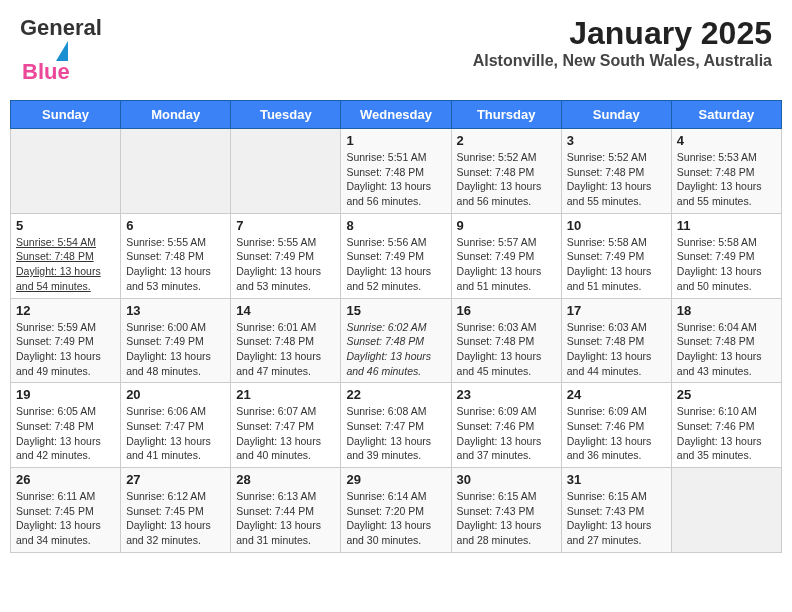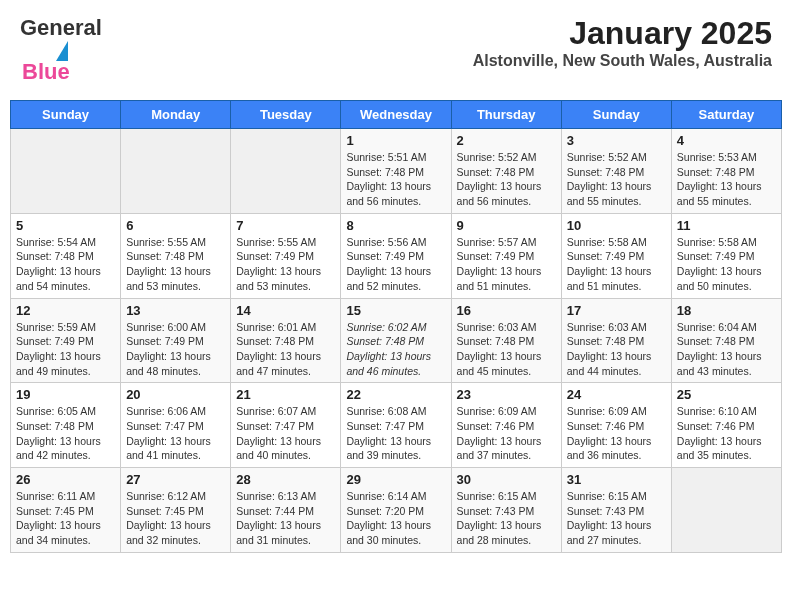--- a/index.html
+++ b/index.html
@@ -154,21 +154,21 @@
           <span class="day-num">4</span>
           <div class="day-info" style="white-space: pre-line;">Sunrise: 5:53 AM
 Sunset: 7:48 PM
 Daylight: 13 hours
 and 55 minutes.</div>
         </td>
       </tr>
       <tr>
         <td>
           <span class="day-num">5</span>
-          <div class="day-info" style="white-space: pre-line;">Sunrise: 5:54 AM
+          <div class="day-info" style="white-space: pre-line; text-decoration: underline;">Sunrise: 5:54 AM
 Sunset: 7:48 PM
 Daylight: 13 hours
 and 54 minutes.</div>
         </td>
         <td>
           <span class="day-num">6</span>
           <div class="day-info" style="white-space: pre-line;">Sunrise: 5:55 AM
 Sunset: 7:48 PM
 Daylight: 13 hours
 and 53 minutes.</div>

